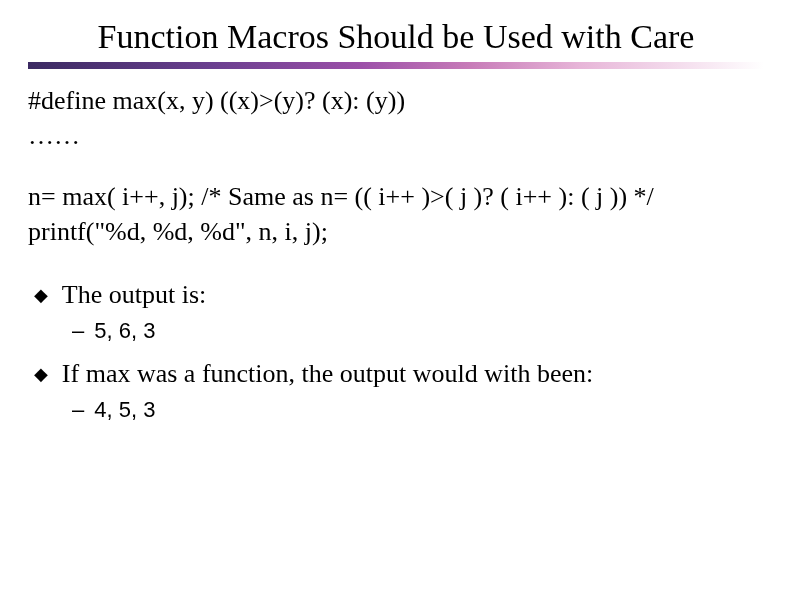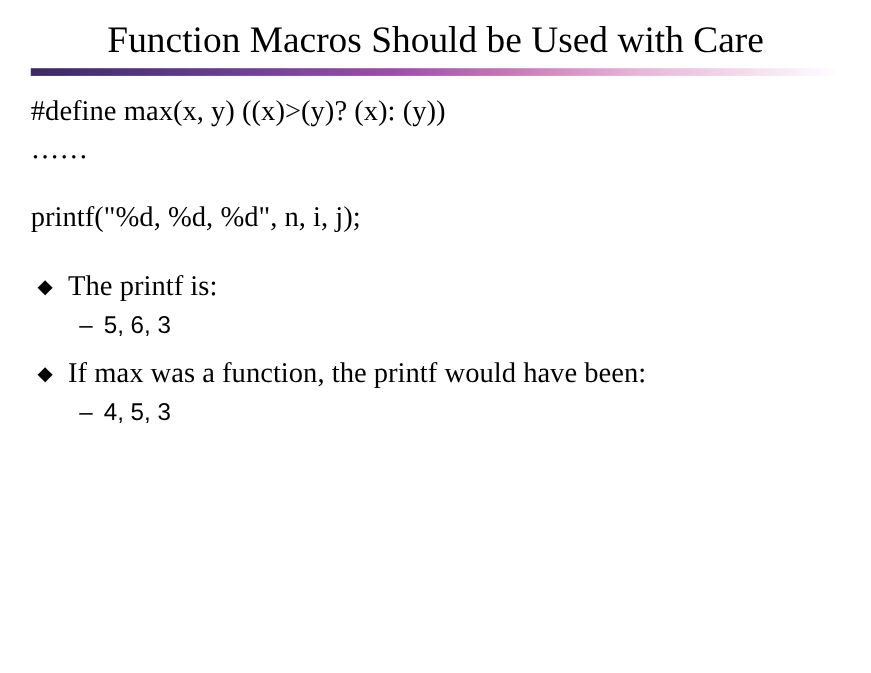--- a/index.html
+++ b/index.html
@@ -79,35 +79,36 @@
 <div class="slide">
 
   <h1 class="title">Function Macros Should be Used with Care</h1>
 
   <div class="grad-bar"></div>
 
   <div class="code">
     <div>#define max(x, y) ((x)&gt;(y)? (x): (y))</div>
     <div>……</div>
     <div class="gap"></div>
+    <div>n= max( i++, j);   /* Same as n= (( i++ )&gt;( j )? ( i++ ): ( j )) */</div>
     <div>printf("%d, %d, %d", n, i, j);</div>
   </div>
 
   <div class="bullets">
     <div class="b1">
       <span class="mk">◆</span>
-      <span>The printf is:</span>
+      <span>The output is:</span>
     </div>
     <div class="b2">
       <span class="mk">–</span>
       <span>5, 6, 3</span>
     </div>
     <div class="b1">
       <span class="mk">◆</span>
-      <span>If max was a function, the printf would have been:</span>
+      <span>If max was a function, the output would with been:</span>
     </div>
     <div class="b2">
       <span class="mk">–</span>
       <span>4, 5, 3</span>
     </div>
   </div>
 
 </div>
 
 </body></html>

